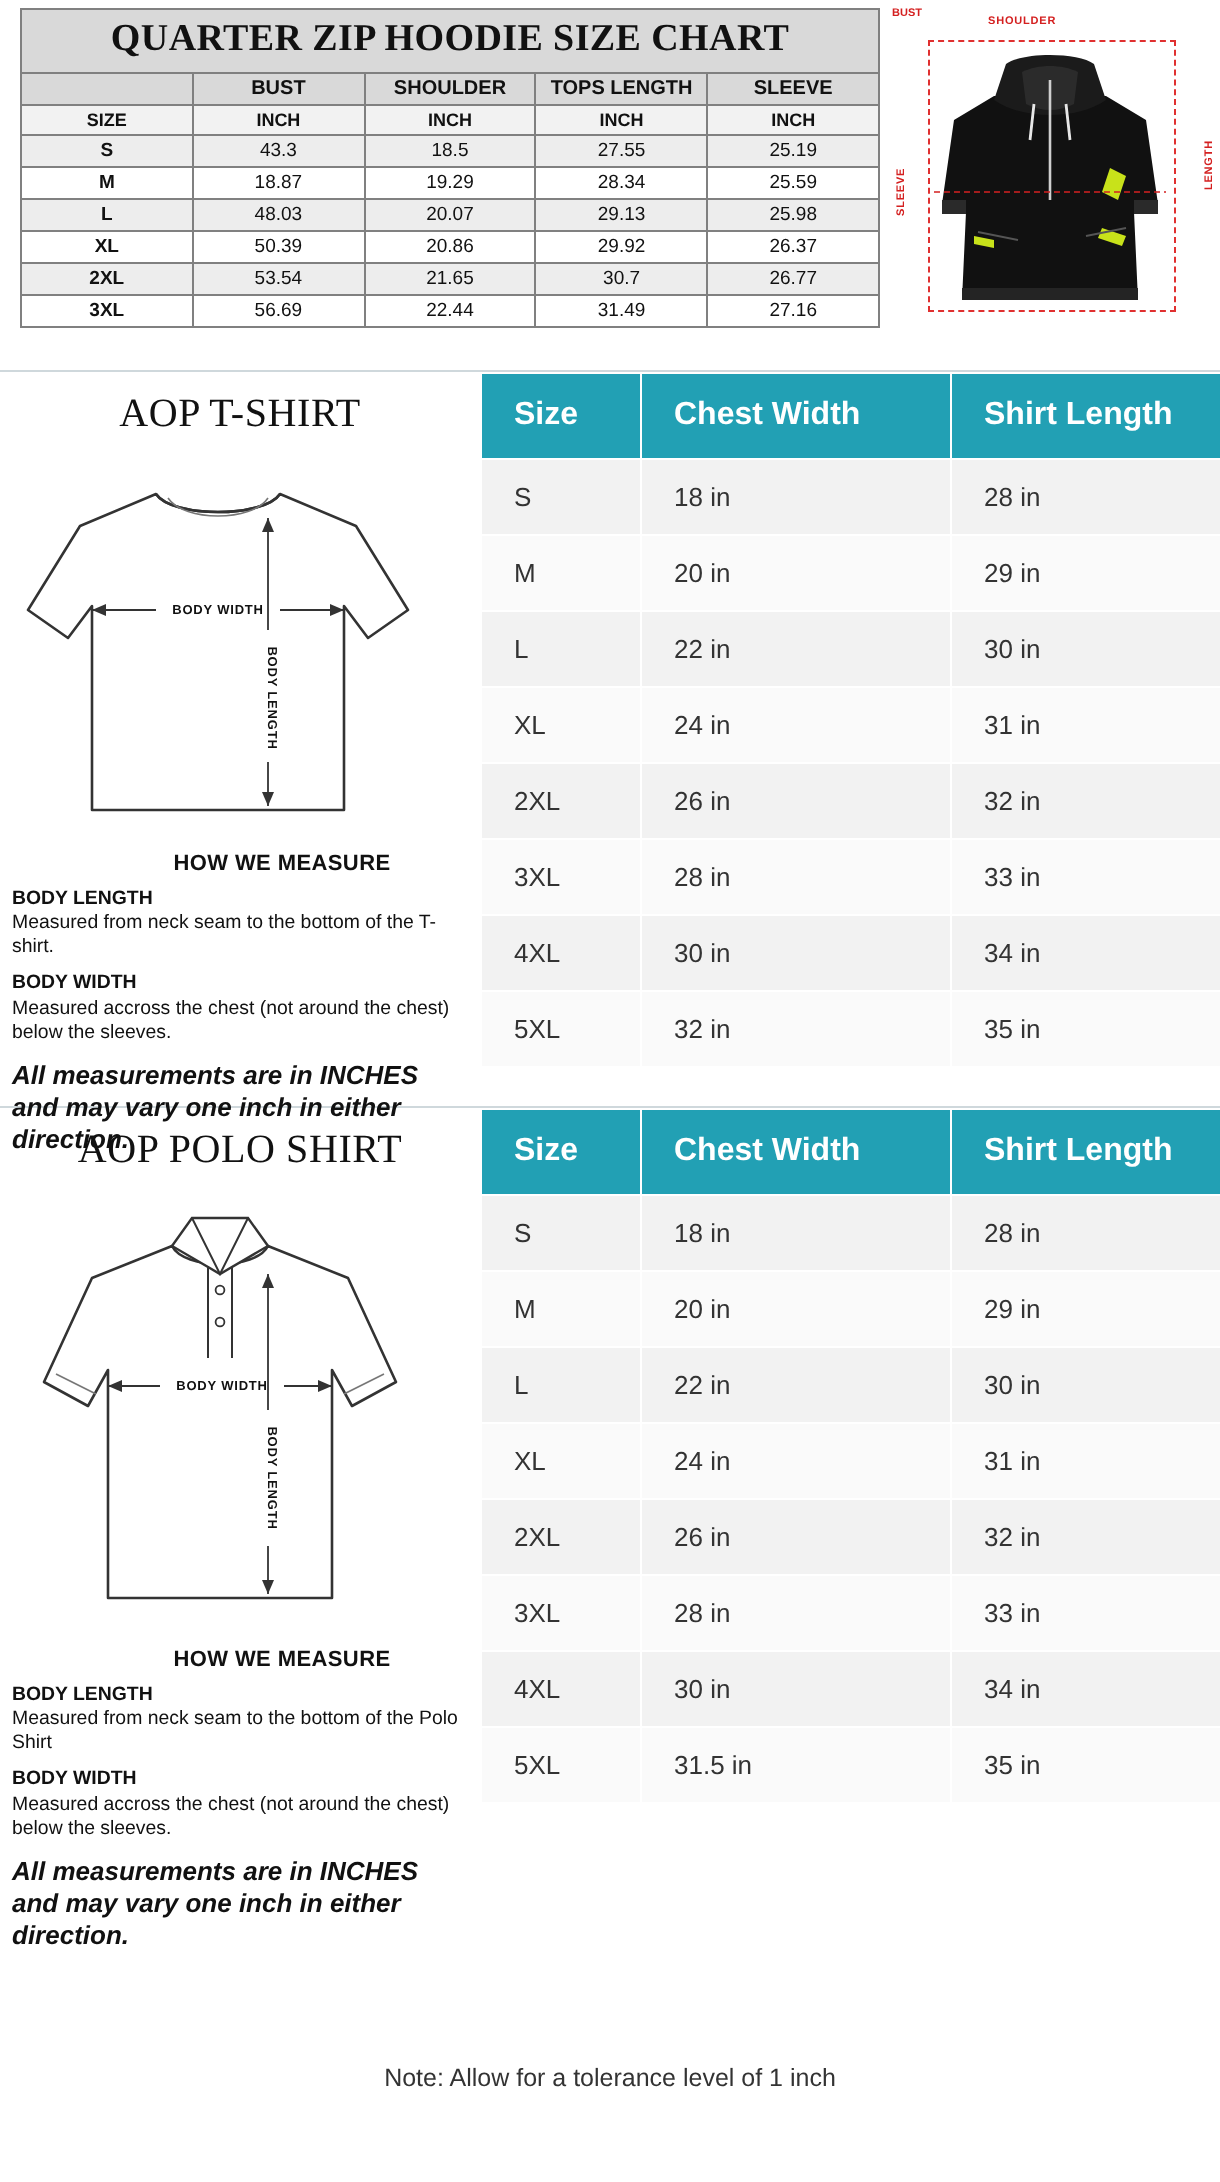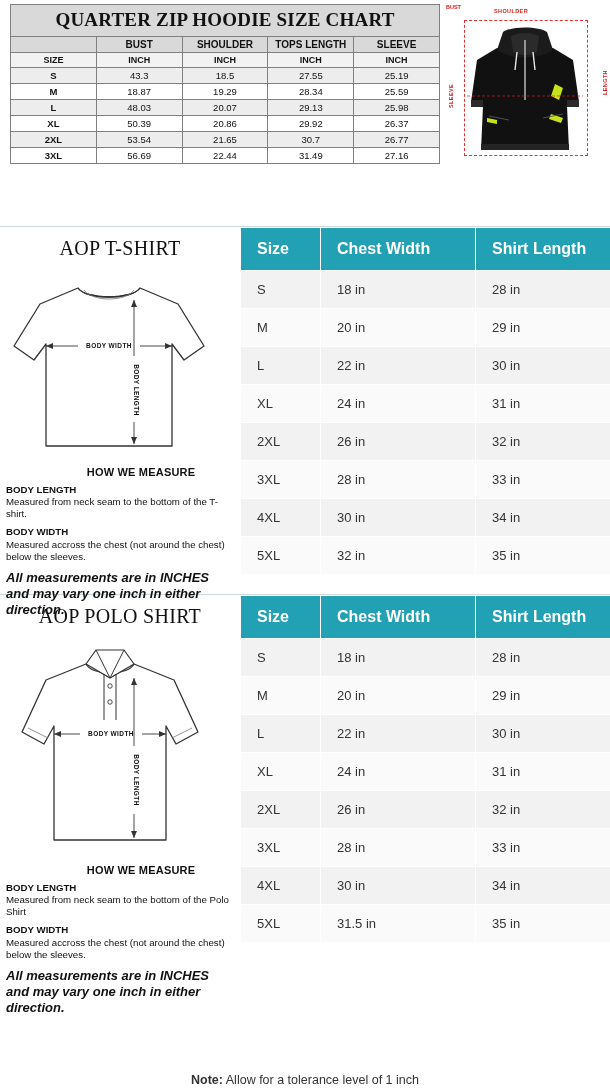--- a/index.html
+++ b/index.html
@@ -11,21 +11,21 @@
     font-family: "Liberation Sans", sans-serif;
     color: #111;
     overflow: hidden;
     position: relative;
   }
 
   
   #hoodie-section {
     position: relative;
     width: 610px;
-    height: 227px;
+    height: 186px;
     border-bottom: 1px solid #cfd8dc;
   }
   #hoodie-table-wrap {
     position: absolute;
     left: 10px; top: 4px;
     width: 430px;
   }
   #hoodie-title {
     font-family: "Liberation Serif", serif;
     font-weight: bold;
@@ -174,21 +174,21 @@
   #polo-wrap { position: relative; width: 610px; height: 500px; }
 
   .note-final {
     position: absolute;
     left: 0; bottom: 8px;
     width: 610px;
     text-align: center;
     font-size: 12.5px;
     color: #333;
   }
-  .note-final b { font-weight: bold; margin-top: 20px; }
+  .note-final b { font-weight: normal; margin-top: 20px; }
 </style>
 </head>
 <body>
 
 <div id="hoodie-section">
 
   <div id="hoodie-table-wrap">
     <div id="hoodie-title">QUARTER ZIP HOODIE SIZE CHART</div>
     <table class="hoodie">
       <tbody>

